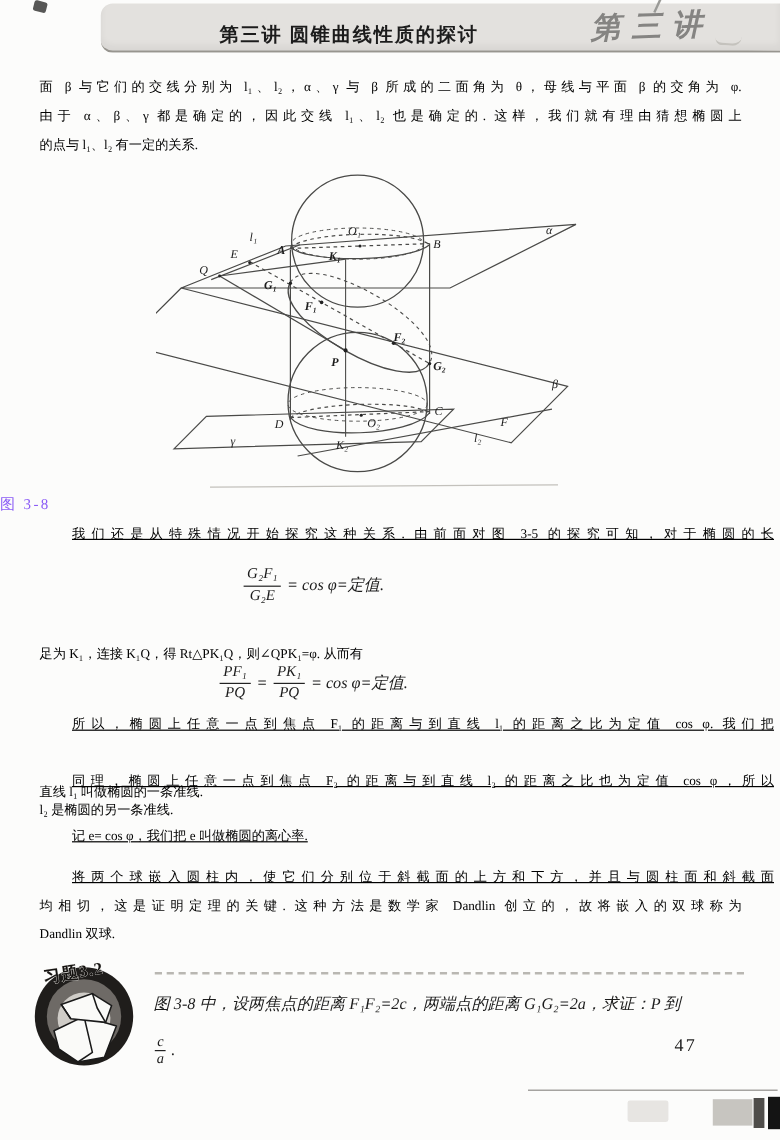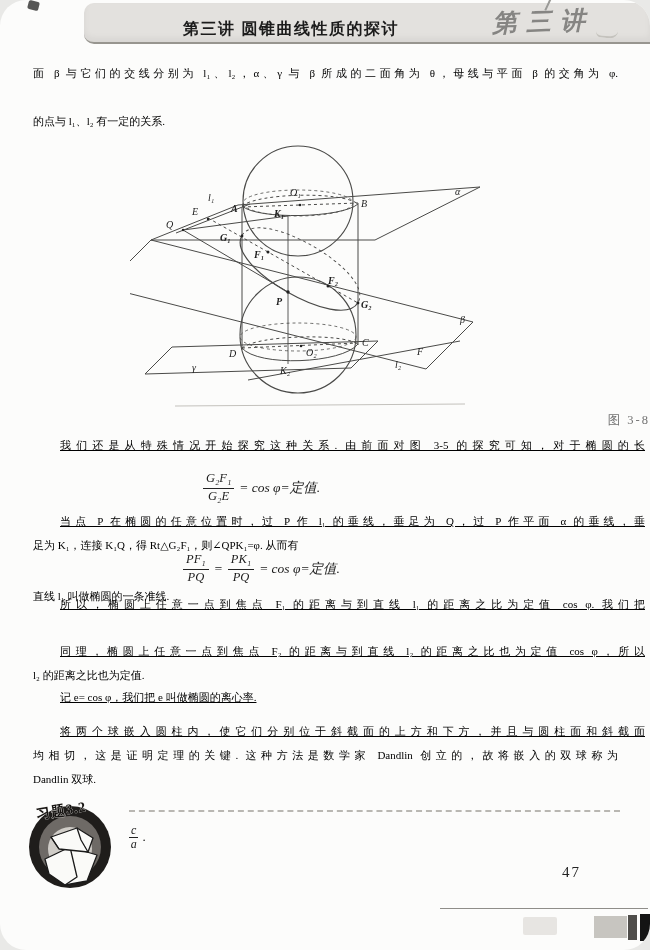--- a/index.html
+++ b/index.html
@@ -1,17 +1,17 @@
 <!DOCTYPE html>
 <html><head>
 <meta charset="utf-8">
 <style>
   html,body{margin:0;padding:0;}
   body{font-family:"Liberation Serif","DejaVu Serif",serif;background:#e9e9e7;}
-  #page{position:relative;width:650px;height:950px;background:#fcfcfb;overflow:hidden;border-radius:26px;}
+  #page{position:relative;width:650px;height:950px;background:#fcfcfb;overflow:hidden;}
   
   .hdr-strip{position:absolute;left:84px;top:3px;width:566px;height:39px;
     background:#e3e1de;border-bottom:2px solid #97958f;border-radius:10px 0 0 10px;
     box-shadow:inset 0 -4px 6px rgba(0,0,0,0.05);}
   .hdr-title{position:absolute;left:183px;top:19px;font-size:16px;font-weight:bold;
     color:#1c1c1c;letter-spacing:1.5px;font-family:"Liberation Sans","DejaVu Sans",sans-serif;}
   .hdr-hand{position:absolute;left:492px;top:5px;font-size:25px;color:#6e6e6c;
     font-style:italic;letter-spacing:9px;transform:rotate(-2deg);font-weight:bold;opacity:.8;}
   .hand-stroke{position:absolute;left:547px;top:-2px;width:2px;height:13px;background:#9a9a97;transform:rotate(25deg);}
   .hand-flick{position:absolute;left:596px;top:30px;width:22px;height:6px;border-bottom:2px solid #c4c2bd;border-radius:0 0 14px 10px;transform:rotate(4deg);}
@@ -21,21 +21,21 @@
   .tl.j{white-space:normal;text-align:justify;text-align-last:justify;}
   .ind{padding-left:27px;text-decoration:underline;}
   
   .formula{position:absolute;left:0;width:544px;display:flex;justify-content:center;
     align-items:center;gap:5px;font-size:13.5px;color:#1b1b1b;font-style:italic;padding-right:21px;box-sizing:border-box;}
   .frac{display:inline-flex;flex-direction:column;text-align:center;line-height:1.25;font-size:12.5px;}
   .frac .num{border-bottom:1px solid #222;padding:0 3px 1px 3px;}
   .frac .den{padding:0 3px;}
   
   #fig{position:absolute;left:130px;top:137px;}
-  .figcap{position:absolute;left:0;top:412px;width:650px;text-align:right;font-size:12.5px;color:#737373;letter-spacing:2px;}
+  .figcap{position:absolute;left:0;top:412px;width:650px;text-align:left;font-size:12.5px;color:#8b5cf6;letter-spacing:2px;}
   text{font-family:"Liberation Serif","DejaVu Serif",serif;font-size:10px;font-style:italic;fill:#1d1d1d;}
   text.b{font-weight:bold;}
   
   .ex-rule{position:absolute;left:129px;top:810px;width:491px;border-top:2px dashed #b9b7b2;}
   .ex-text{position:absolute;left:128px;top:818px;width:497px;font-size:13.5px;font-style:italic;
     color:#1c1c1c;line-height:38px;white-space:nowrap;}
   .ex-frac{display:inline-flex;flex-direction:column;text-align:center;line-height:1.1;font-size:12px;vertical-align:middle;margin:0 1px;}
   .ex-frac .num{border-bottom:1px solid #222;padding:0 2px;}
   #ex-icon{position:absolute;left:25px;top:797px;}
   
@@ -52,20 +52,21 @@
 <div id="page">
 
   <div class="corner-mark"></div>
   <div class="hdr-strip"></div>
   <div class="hdr-title">第三讲  圆锥曲线性质的探讨</div>
   <div class="hdr-hand">第三讲</div>
   <div class="hand-stroke"></div>
   <div class="hand-flick"></div>
 
   <div class="tl j" style="top:61px">面 β 与它们的交线分别为 l₁、l₂，α、γ 与 β 所成的二面角为 θ，母线与平面 β 的交角为 φ.</div>
+  <div class="tl j" style="top:85px">由于 α、β、γ 都是确定的，因此交线 l₁、l₂ 也是确定的. 这样，我们就有理由猜想椭圆上</div>
   <div class="tl" style="top:109px">的点与 l₁、l₂ 有一定的关系.</div>
 
   <svg id="fig" width="390" height="285" viewBox="0 0 390 285">
     <g fill="none" stroke="#4a4a48" stroke-width="1">
 
       <polygon points="21,103 108,68 350,50 245,103"></polygon>
 
       <polygon points="21,103 343,185 296,232 -26,150"></polygon>
 
       <polygon points="15,237 42,210 248,204 221,231"></polygon>
@@ -150,60 +151,60 @@
   <div class="tl j ind" style="top:433px">我们还是从特殊情况开始探究这种关系. 由前面对图 3-5 的探究可知，对于椭圆的长</div>
 
   <div class="formula" style="top:471px">
     <span class="frac">
       <span class="num">G₂F₁</span>
       <span class="den">G₂E</span>
     </span>
     <span>= cos φ=定值.</span>
   </div>
 
-  <div class="tl j ind" style="top:509px">当点 P 在椭圆的任意位置时，过 P 作 l₁ 的垂线，垂足为 Q，过 P 作平面 α 的垂线，垂</div>
-  <div class="tl" style="top:533px">足为 K₁，连接 K₁Q，得 Rt△G₂F₁，则∠QPK₁=φ. 从而有</div>
+  <div class="tl" style="top:533px">足为 K₁，连接 K₁Q，得 Rt△PK₁Q，则∠QPK₁=φ. 从而有</div>
 
   <div class="formula" style="top:552px">
     <span class="frac">
       <span class="num">PF₁</span>
       <span class="den">PQ</span>
     </span>
     <span>=</span>
     <span class="frac">
       <span class="num">PK₁</span>
       <span class="den">PQ</span>
     </span>
     <span>= cos φ=定值.</span>
   </div>
 
   <div class="tl j ind" style="top:592px">所以，椭圆上任意一点到焦点 F₁ 的距离与到直线 l₁ 的距离之比为定值 cos φ. 我们把</div>
-  <div class="tl" style="top:584px">直线 l₁ 叫做椭圆的一条准线.</div>
+  <div class="tl" style="top:648px">直线 l₁ 叫做椭圆的一条准线.</div>
   <div class="tl j ind" style="top:639px">同理，椭圆上任意一点到焦点 F₂ 的距离与到直线 l₂ 的距离之比也为定值 cos φ，所以</div>
-  <div class="tl" style="top:663px">l₂ 的距离之比也为定值.</div>
+  <div class="tl" style="top:663px">l₂ 是椭圆的另一条准线.</div>
   <div class="tl ind" style="top:685px">记 e= cos φ，我们把 e 叫做椭圆的离心率.</div>
   <div class="tl j ind" style="top:719px">将两个球嵌入圆柱内，使它们分别位于斜截面的上方和下方，并且与圆柱面和斜截面</div>
   <div class="tl j" style="top:743px">均相切，这是证明定理的关键. 这种方法是数学家 Dandlin 创立的，故将嵌入的双球称为</div>
   <div class="tl" style="top:767px">Dandlin 双球.</div>
 
   <svg id="ex-icon" width="92" height="94" viewBox="0 0 92 94">
     <circle cx="45" cy="50" r="41" fill="#1f1d1b"></circle>
     <circle cx="45" cy="50" r="31" fill="#6e6a66"></circle>
     <circle cx="45" cy="52" r="22" fill="#cfccc7"></circle>
     <g stroke="#1a1a1a" stroke-width="1.3" fill="#fafaf8" stroke-linejoin="round">
       <path d="M 20 62 L 45 50 L 72 58 L 62 84 L 40 88 L 24 77 Z"></path>
       <path d="M 45 50 L 52 80 L 40 88"></path>
       <path d="M 26 40 L 52 31 L 68 41 L 63 55 L 34 52 Z"></path>
       <path d="M 26 40 L 34 52"></path>
       <path d="M 52 31 L 56 43 L 63 55"></path>
     </g>
     <text x="12" y="22" transform="rotate(-9 12 22)" style="font-style:normal;font-weight:bold;font-size:14px;fill:#161412;stroke:#e8e6e2;stroke-width:0.5;paint-order:stroke;letter-spacing:1px;">习题3.2</text>
   </svg>
   <div class="ex-rule"></div>
   <div class="ex-text">
+    <div>图 3-8 中，设两焦点的距离 F₁F₂=2c，两端点的距离 G₁G₂=2a，求证：P 到</div>
     <div>
       <span class="ex-frac">
         <span class="num">c</span>
         <span class="den">a</span>
       </span>
       <span>.</span>
     </div>
   </div>
 
   <div class="foot-line"></div>

